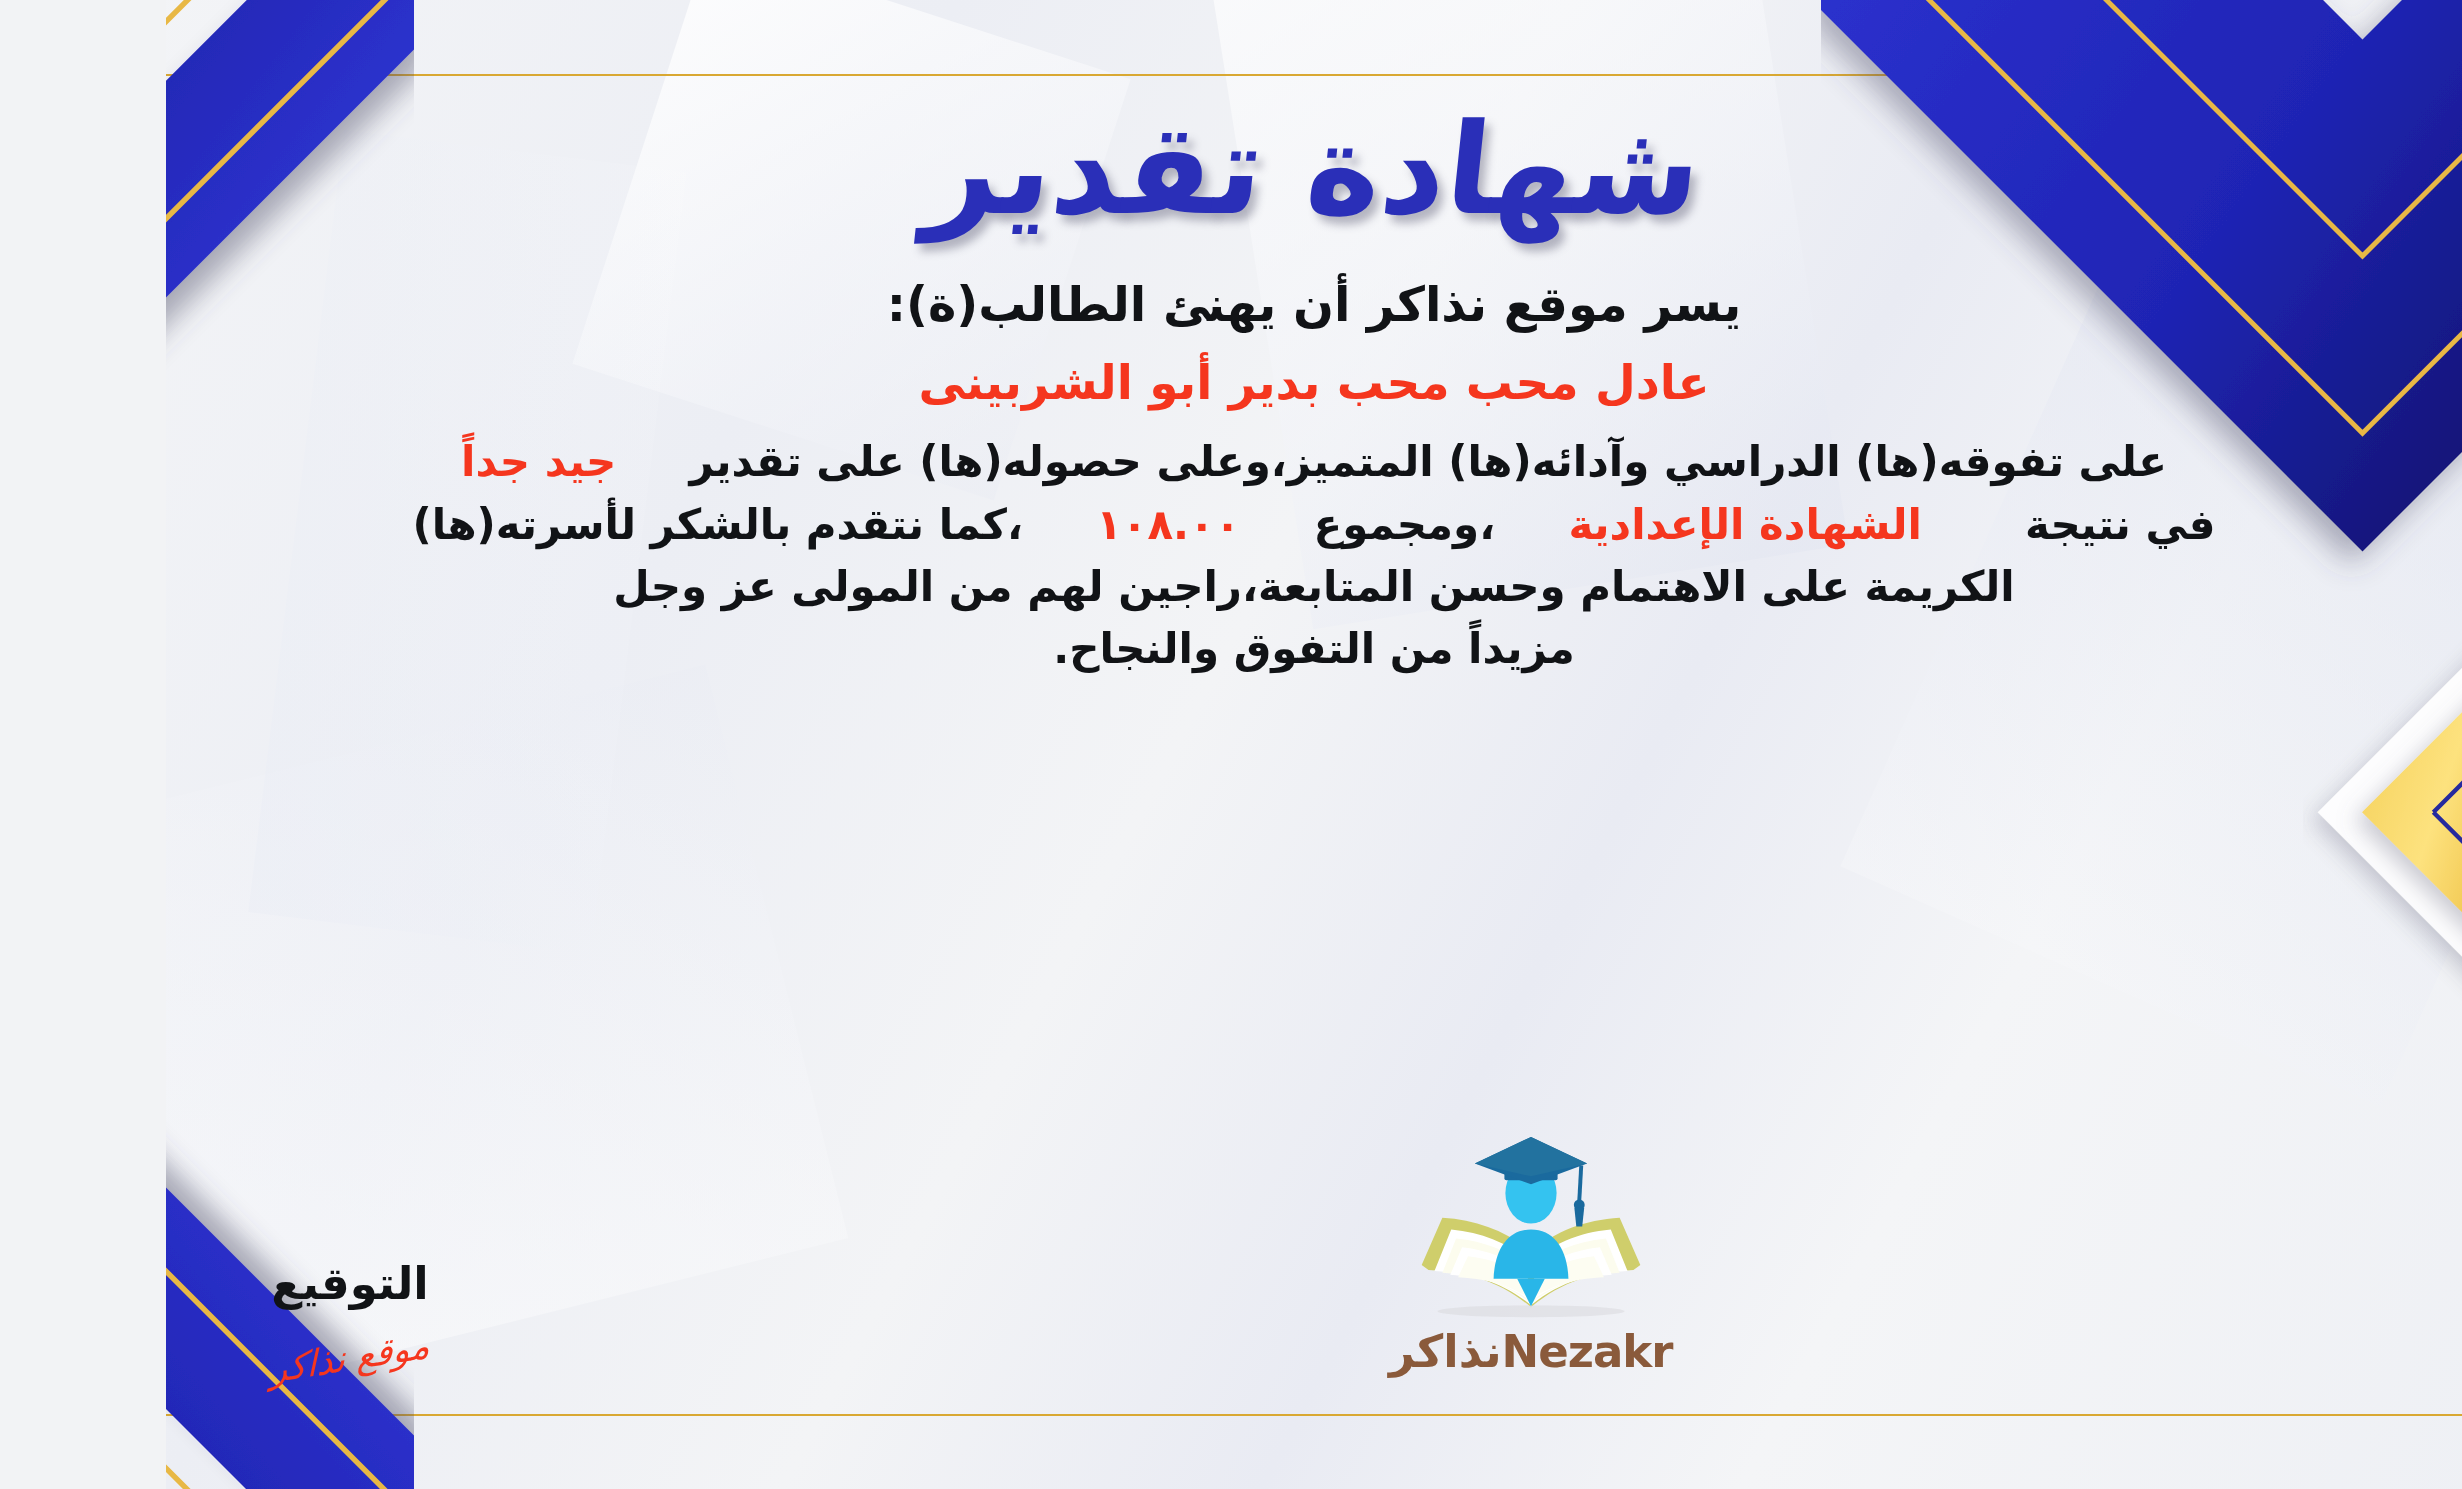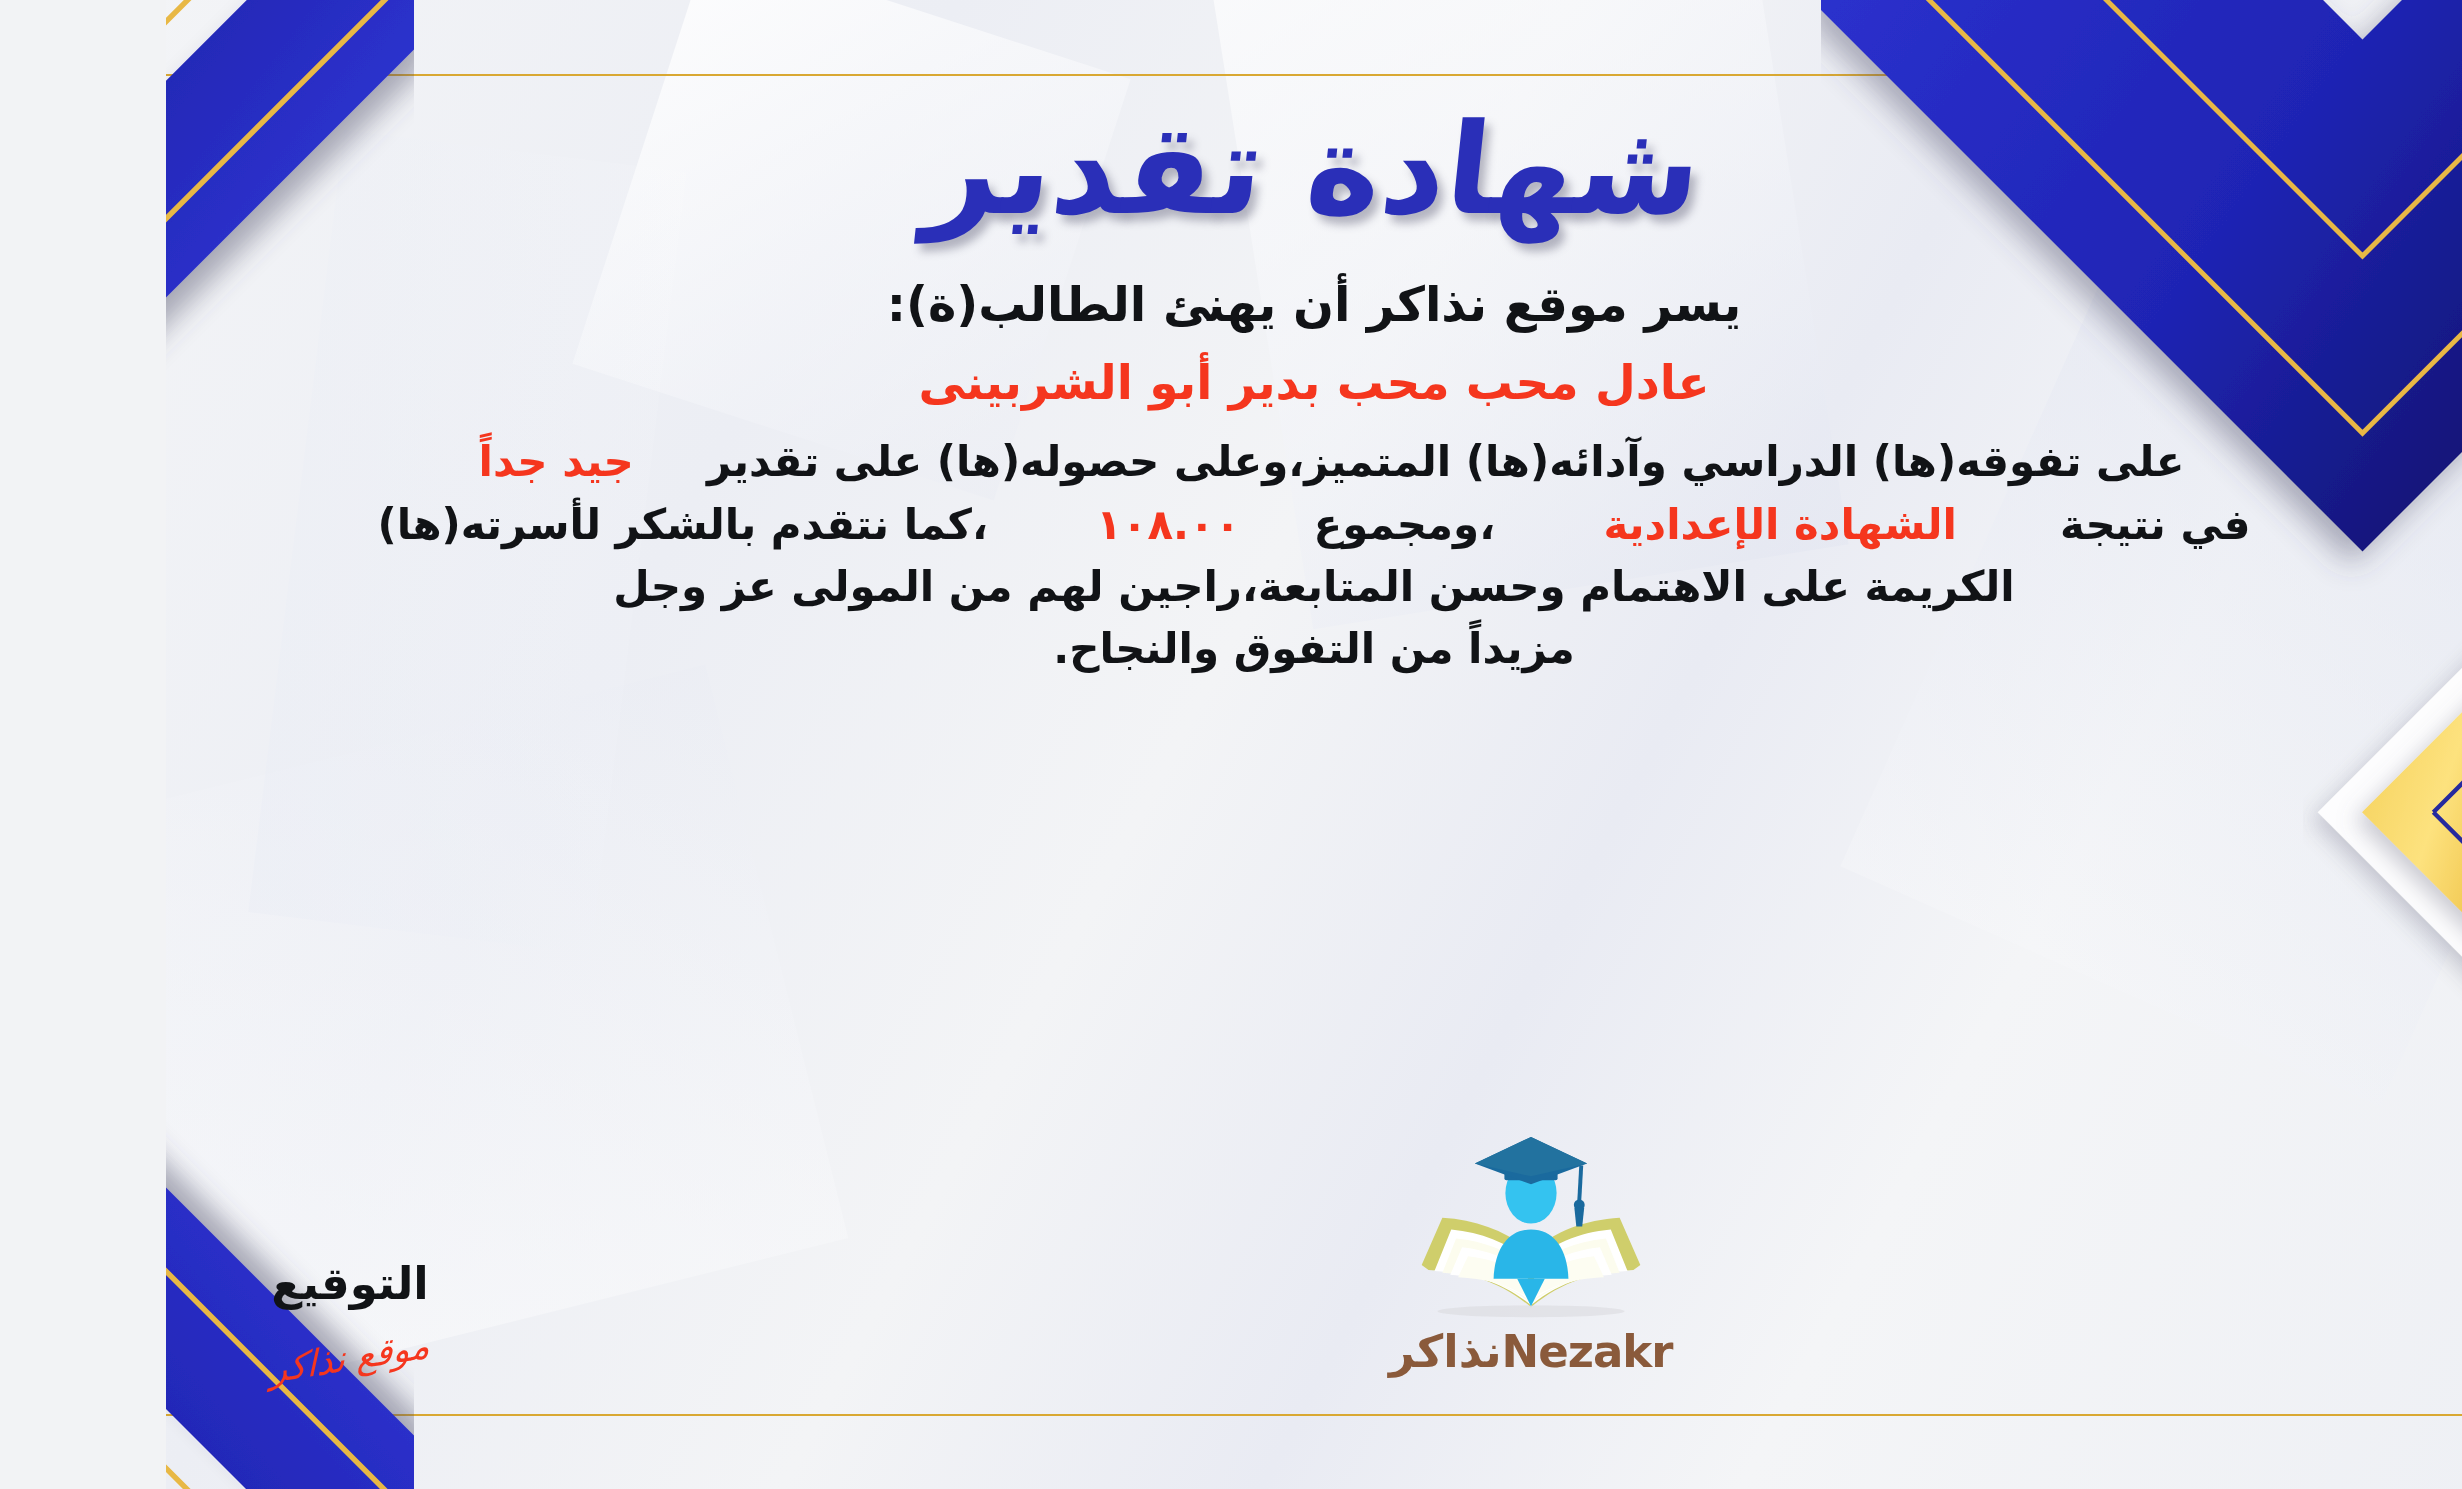--- a/index.html
+++ b/index.html
@@ -83,21 +83,21 @@
     width:100%;
     font-size:42px;
     line-height:1.48;
     color:#111316;
     font-weight:bold;
     text-align:justify;
     text-align-last:center;
     letter-spacing:-0.5px;
   }
   .body-text .line{display:block;white-space:nowrap;text-align:center;}
-  .red{color:#f5361e;margin-left:35px;}
+  .red{color:#f5361e;}
   .gap-sm{display:inline-block;width:44px;}
   .gap-md{display:inline-block;width:74px;}
 
   
   .footer{
     margin-top:auto;
     width:100%;
     display:flex;
     flex-direction:row-reverse;
     align-items:flex-end;

